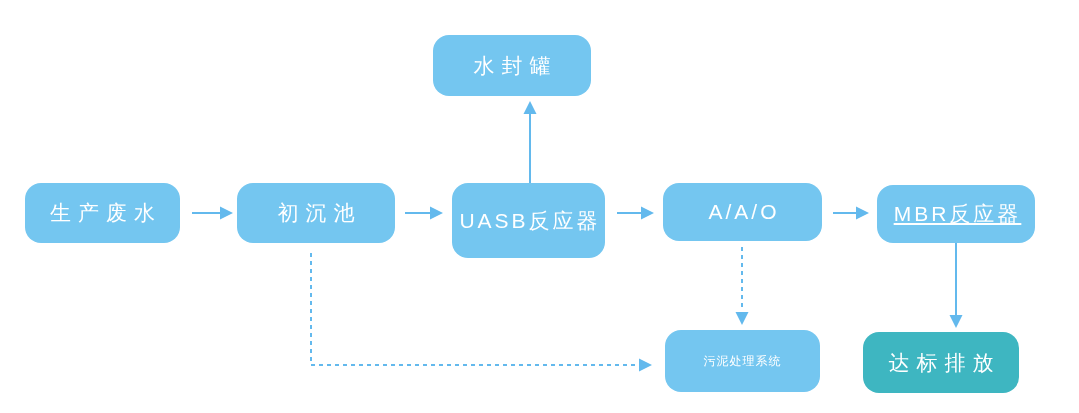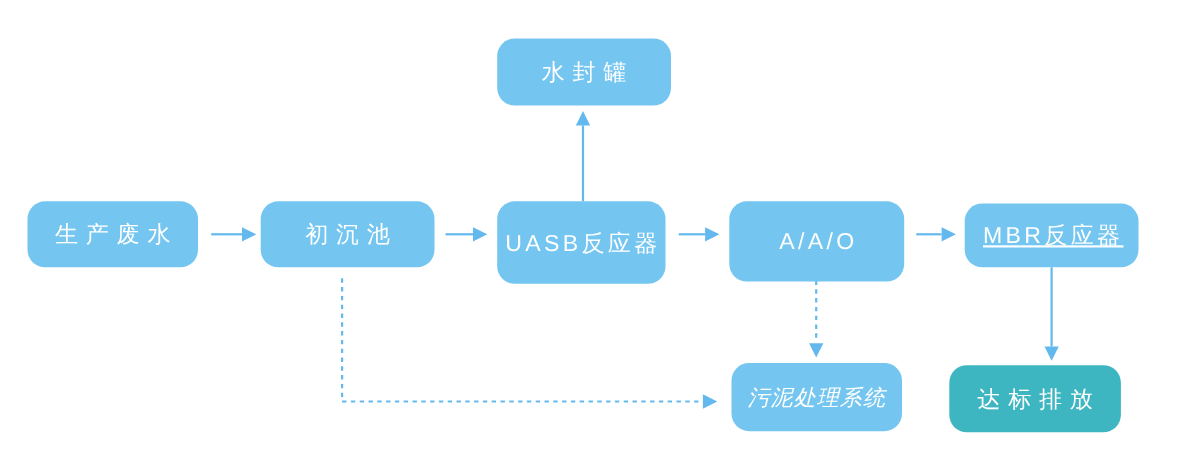--- a/index.html
+++ b/index.html
@@ -25,26 +25,26 @@
     font-size: 21px;
     font-weight: 400;
     text-align: center;
     white-space: nowrap;
     box-sizing: border-box;
   }
   .node.process { background: #74C6F0; }
   .node.terminal { background: #3EB6C1; }
   .sp-wide  { letter-spacing: 7px; text-indent: 7px; }
   .sp-mid   { letter-spacing: 3px; text-indent: 3px; }
-  .sp-tight { letter-spacing: 1px; font-size: 20px; font-style: italic; }
+  .sp-tight { letter-spacing: 1px; font-size: 12px; }
   #node-production      { left: 25px;  top: 183px; width: 155px; height: 60px; }
   #node-primary         { left: 237px; top: 183px; width: 158px; height: 60px; }
-  #node-waterseal       { left: 452px; top: 35px;  width: 158px; height: 61px; }
+  #node-waterseal       { left: 433px; top: 35px;  width: 158px; height: 61px; }
   #node-uasb            { left: 452px; top: 183px; width: 153px; height: 75px; }
-  #node-aao             { left: 663px; top: 183px; width: 159px; height: 73px; }
+  #node-aao             { left: 663px; top: 183px; width: 159px; height: 58px; }
   #node-mbr             { left: 877px; top: 185px; width: 158px; height: 58px; text-decoration: underline; }
   #node-sludge          { left: 665px; top: 330px; width: 155px; height: 62px; }
   #node-discharge       { left: 863px; top: 332px; width: 156px; height: 61px; }
   .arrows-layer {
     position: absolute;
     left: 0; top: 0;
     width: 1079px; height: 413px;
     pointer-events: none;
   }
 </style>

